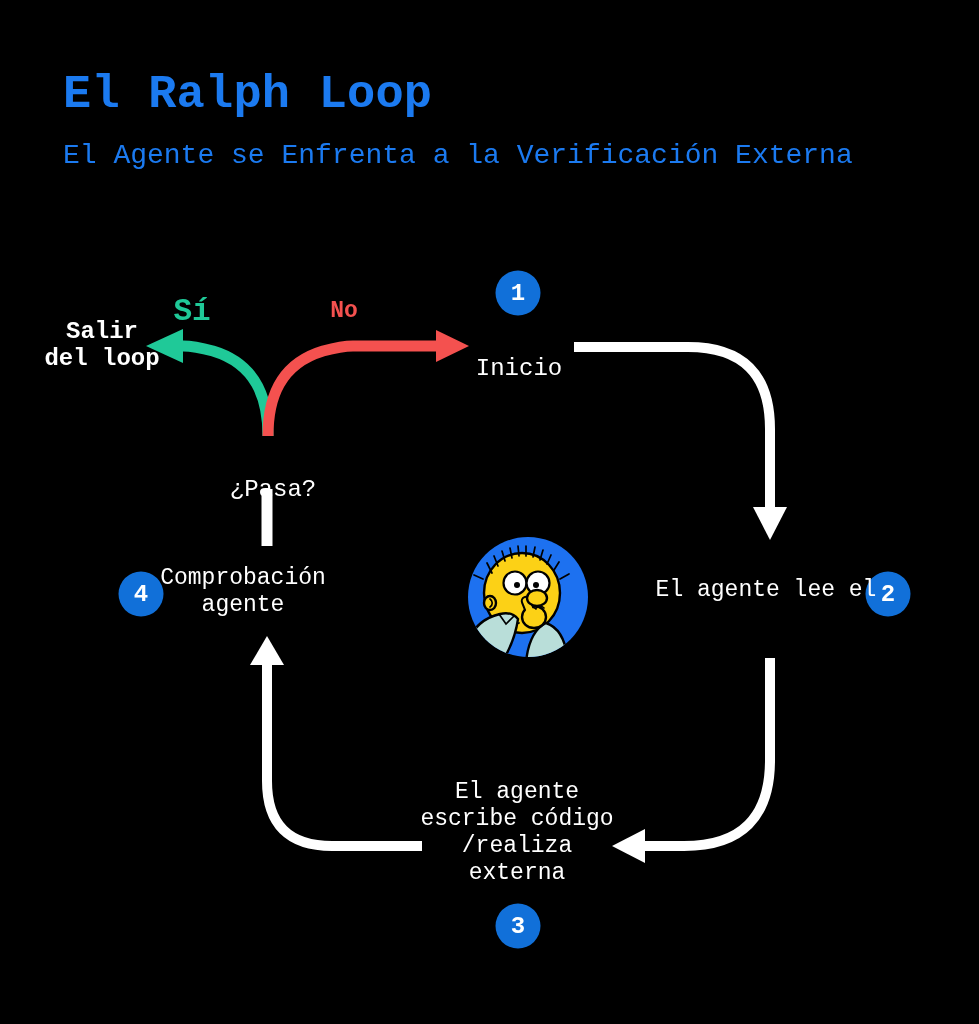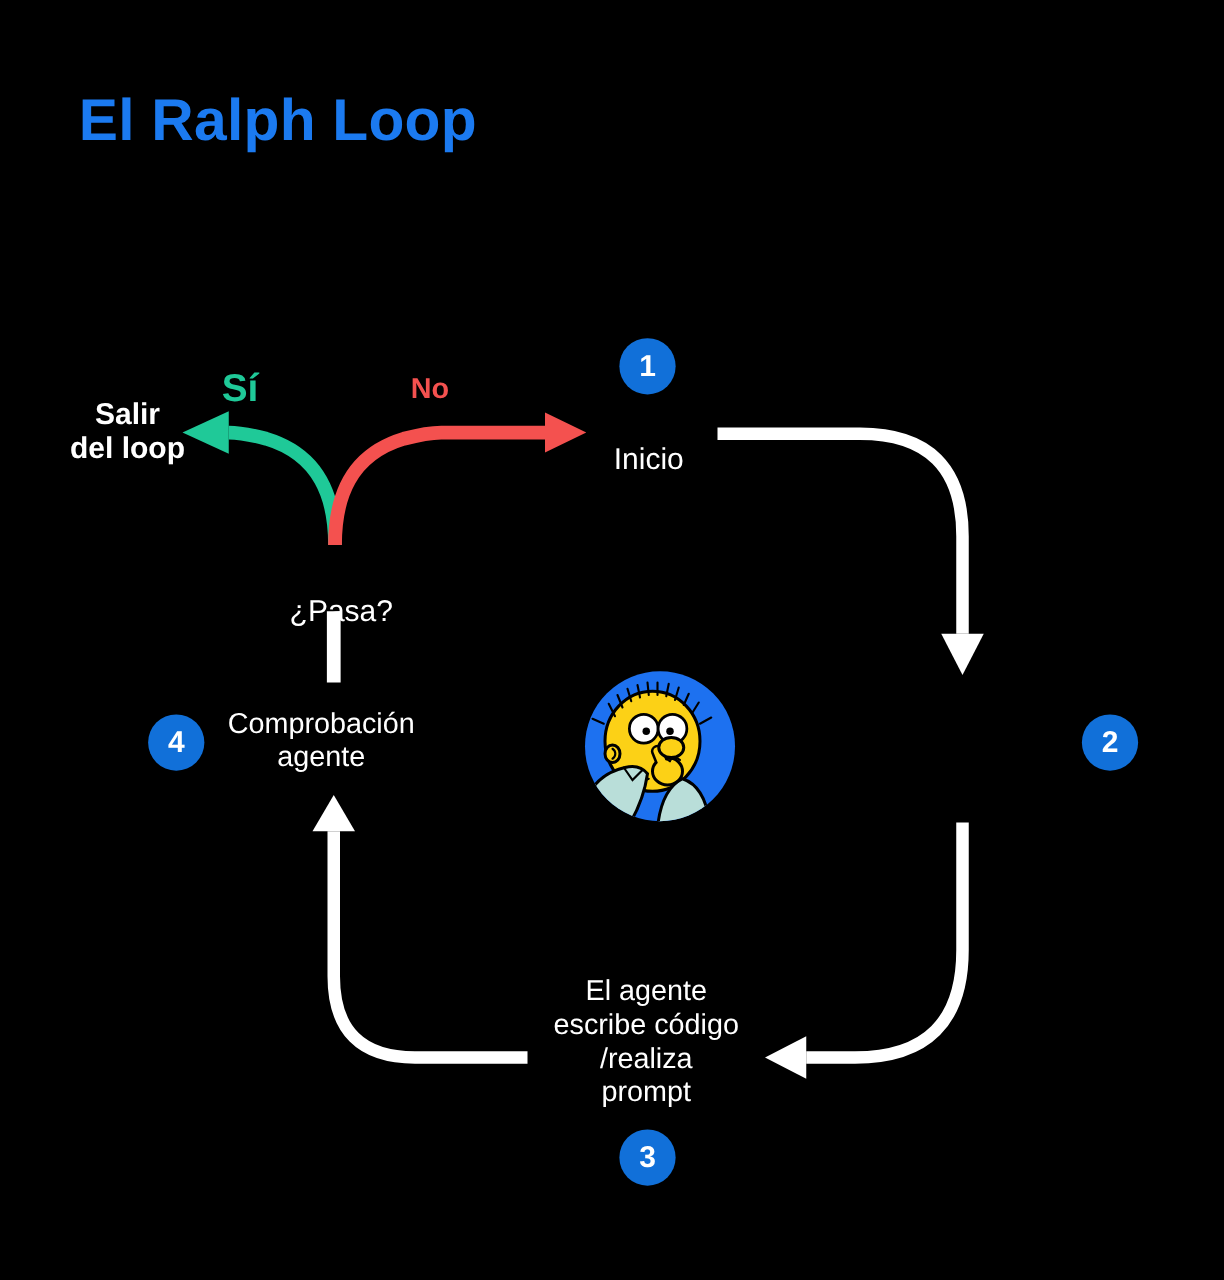--- a/index.html
+++ b/index.html
@@ -1,19 +1,19 @@
 <!DOCTYPE html>
 <html style="--background: #000000; --accent-blue: #1b7af0; --badge-blue: #1170d9; --arrow-white: #ffffff; --yes-green: #1fc998; --no-red: #f4514f; --text-white: #ffffff; --ralph-circle-blue: #1d71f0; --ralph-skin-yellow: #fcd116; --ralph-shirt-teal: #b9ded9;"><head>
 <meta charset="utf-8">
 <style>
   html,body { margin:0; padding:0; background:#000; }
   .canvas {
     position:relative; width:979px; height:1024px; overflow:hidden;
     background: var(--background, #000);
-    font-family: Liberation Sans, sans-serif;
+    font-family: Liberation Mono, monospace;
   }
   .abs { position:absolute; }
   .ctr { transform: translate(-50%,-50%); text-align:center; }
 
   .title {
     left:63px; top:68px; font-size:47px; font-weight:800;
     color: var(--accent-blue, #1b7af0); letter-spacing:0.2px; white-space:nowrap;
   }
   .subtitle {
     left:63px; top:140px; font-size:28px; font-weight:500;
@@ -54,20 +54,21 @@
   .hairline { stroke:#000; stroke-width:1.7; fill:none; stroke-linecap:round; }
   .finger-outline { stroke:#000; stroke-width:10.5; fill:none; stroke-linecap:round; }
   .finger-fill { stroke: var(--ralph-skin-yellow,#fcd116); stroke-width:6.4; fill:none; stroke-linecap:round; }
 </style>
 </head>
 <body>
 
 <div class="canvas">
 
   <div class="abs title">El Ralph Loop</div>
+  <div class="abs subtitle">El Agente se Enfrenta a la Verificación Externa</div>
 
   <svg class="diagram" width="979" height="1024" viewBox="0 0 979 1024">
 
     <path class="arrow-white-stroke" d="M 574 347 L 688 347 Q 770 347 770 429 L 770 507"></path>
     <polygon class="arrow-white-fill" points="770,540 753,507 787,507"></polygon>
 
     <path class="arrow-white-stroke" d="M 770 658 L 770 760 Q 770 846 684 846 L 645 846"></path>
     <polygon class="arrow-white-fill" points="612,846 645,829 645,863"></polygon>
 
     <path class="arrow-white-stroke" d="M 422 846 L 332 846 Q 267 846 267 781 L 267 665"></path>
@@ -128,30 +129,31 @@
   </div>
   <div class="abs ctr badge" style="left:141px; top:594px">
     <span>4</span>
   </div>
 
   <div class="abs ctr label label-lg" style="left:519px; top:344px">
     <span>Inicio</span>
   </div>
 
   <div class="abs ctr label" style="left:766px; top:590px">
+    <span>El agente lee el</span>
   </div>
 
   <div class="abs ctr label" style="left:517px; top:833px">
     <span>El agente</span>
     <span>escribe código</span>
     <span>/realiza</span>
-    <span>prompt</span>
+    <span>externa</span>
   </div>
 
-  <div class="abs ctr label" style="left:257px; top:592px">
+  <div class="abs ctr label" style="left:243px; top:592px">
     <span>Comprobación</span>
     <span>agente</span>
   </div>
 
   <div class="abs ctr label label-lg" style="left:273px; top:465px">
     <span>¿Pasa?</span>
   </div>
 
   <div class="abs ctr label exit-label" style="left:102px; top:345px">
     <span>Salir</span>

